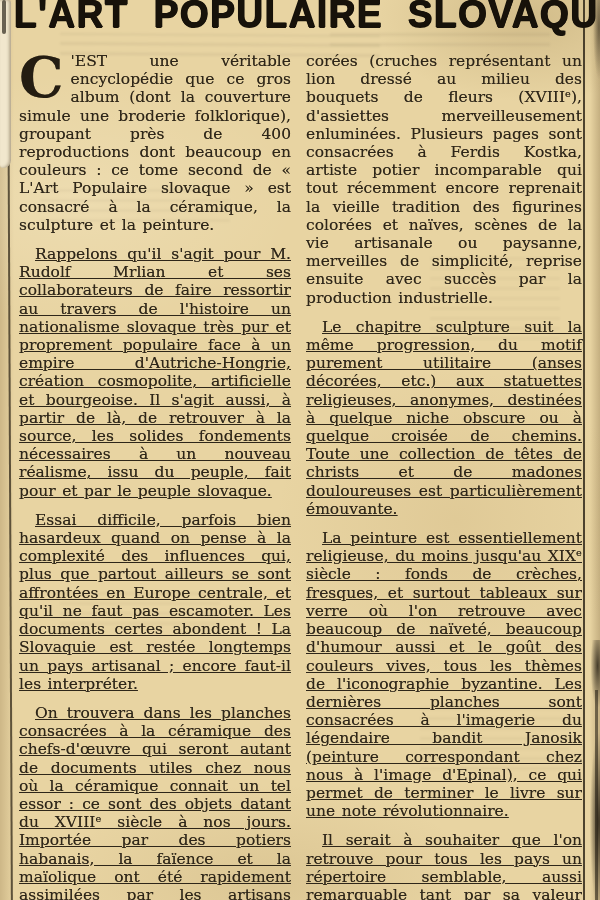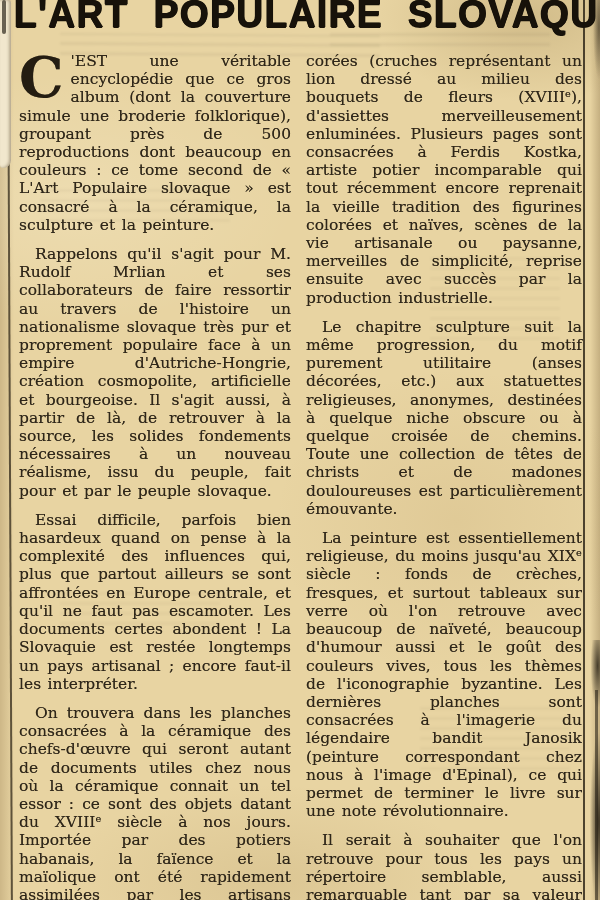--- a/index.html
+++ b/index.html
@@ -56,21 +56,21 @@
     transform:scaleY(1.04);transform-origin:top left;
     text-shadow:.7px 0 0 currentColor,-.7px 0 0 currentColor,0 .5px 0 currentColor;
   }
   
   .col{position:absolute;top:52px;text-align:justify;
     font-size:15.5px;line-height:18.2px;word-spacing:1.6px;
     text-shadow:0 0 .4px rgba(46,38,25,.6);}
   .col-left{left:19px;width:272px;}
   .col-right{left:306px;width:276px;}
   .col p{margin:0 0 11px 0;}
-  .col p.indent{text-indent:16px;}
+  .col p.indent{text-indent:16px;text-decoration:underline;}
   .dropcap{float:left;font-weight:bold;font-size:56px;line-height:46px;
     padding:2px 7px 0 0;color:#241d12;}
 </style>
 </head>
 <body>
 
 <div class="page">
 
   <div class="smudge sm1"></div>
   <div class="smudge sm2"></div>
@@ -83,21 +83,21 @@
   <div class="rule-right"></div>
   <div class="rule-right2"></div>
   <div class="torn-edge-left"></div>
   <div class="corner-mark"></div>
   <div class="dark-right-blob"></div>
   <div class="dark-right-top"></div>
 
   <div class="title">L'ART POPULAIRE SLOVAQUE</div>
 
   <div class="col col-left">
-    <p><span class="dropcap">C</span><span>'EST une véritable encyclopédie que ce gros album (dont la couverture simule une broderie folklorique), groupant près de 500 reproductions dont beaucoup en couleurs : ce tome second de « L'Art Populaire slovaque » est consacré à la céramique, la sculpture et la peinture.</span></p>
+    <p><span class="dropcap">C</span><span>'EST une véritable encyclopédie que ce gros album (dont la couverture simule une broderie folklorique), groupant près de 400 reproductions dont beaucoup en couleurs : ce tome second de « L'Art Populaire slovaque » est consacré à la céramique, la sculpture et la peinture.</span></p>
     <p class="indent">Rappelons qu'il s'agit pour M. Rudolf Mrlian et ses collaborateurs de faire ressortir au travers de l'histoire un nationalisme slovaque très pur et proprement populaire face à un empire d'Autriche-Hongrie, création cosmopolite, artificielle et bourgeoise. Il s'agit aussi, à partir de là, de retrouver à la source, les solides fondements nécessaires à un nouveau réalisme, issu du peuple, fait pour et par le peuple slovaque.</p>
     <p class="indent">Essai difficile, parfois bien hasardeux quand on pense à la complexité des influences qui, plus que partout ailleurs se sont affrontées en Europe centrale, et qu'il ne faut pas escamoter. Les documents certes abondent ! La Slovaquie est restée longtemps un pays artisanal ; encore faut-il les interpréter.</p>
     <p class="indent">On trouvera dans les planches consacrées à la céramique des chefs-d'œuvre qui seront autant de documents utiles chez nous où la céramique connait un tel essor : ce sont des objets datant du XVIIIᵉ siècle à nos jours. Importée par des potiers habanais, la faïence et la maïolique ont été rapidement assimilées par les artisans slovaques. Nous passons des objets les plus utilitaires (salières, etc.) à des figurines déjà véritablement artistiques, sans oublier une succession de beaux pots rustiques de Kosice (XVIIIᵉ) ou de Pukanec (XIXᵉ), de cruches finement dé-</p>
   </div>
 
   <div class="col col-right">
     <p>corées (cruches représentant un lion dressé au milieu des bouquets de fleurs (XVIIIᵉ), d'assiettes merveilleusement enluminées. Plusieurs pages sont consacrées à Ferdis Kostka, artiste potier incomparable qui tout récemment encore reprenait la vieille tradition des figurines colorées et naïves, scènes de la vie artisanale ou paysanne, merveilles de simplicité, reprise ensuite avec succès par la production industrielle.</p>
     <p class="indent">Le chapitre sculpture suit la même progression, du motif purement utilitaire (anses décorées, etc.) aux statuettes religieuses, anonymes, destinées à quelque niche obscure ou à quelque croisée de chemins. Toute une collection de têtes de christs et de madones douloureuses est particulièrement émouvante.</p>
     <p class="indent">La peinture est essentiellement religieuse, du moins jusqu'au XIXᵉ siècle : fonds de crèches, fresques, et surtout tableaux sur verre où l'on retrouve avec beaucoup de naïveté, beaucoup d'humour aussi et le goût des couleurs vives, tous les thèmes de l'iconographie byzantine. Les dernières planches sont consacrées à l'imagerie du légendaire bandit Janosik (peinture correspondant chez nous à l'image d'Epinal), ce qui permet de terminer le livre sur une note révolutionnaire.</p>
     <p class="indent">Il serait à souhaiter que l'on retrouve pour tous les pays un répertoire semblable, aussi remarquable tant par sa valeur encyclopédique que par sa parfaite présentation.</p>

